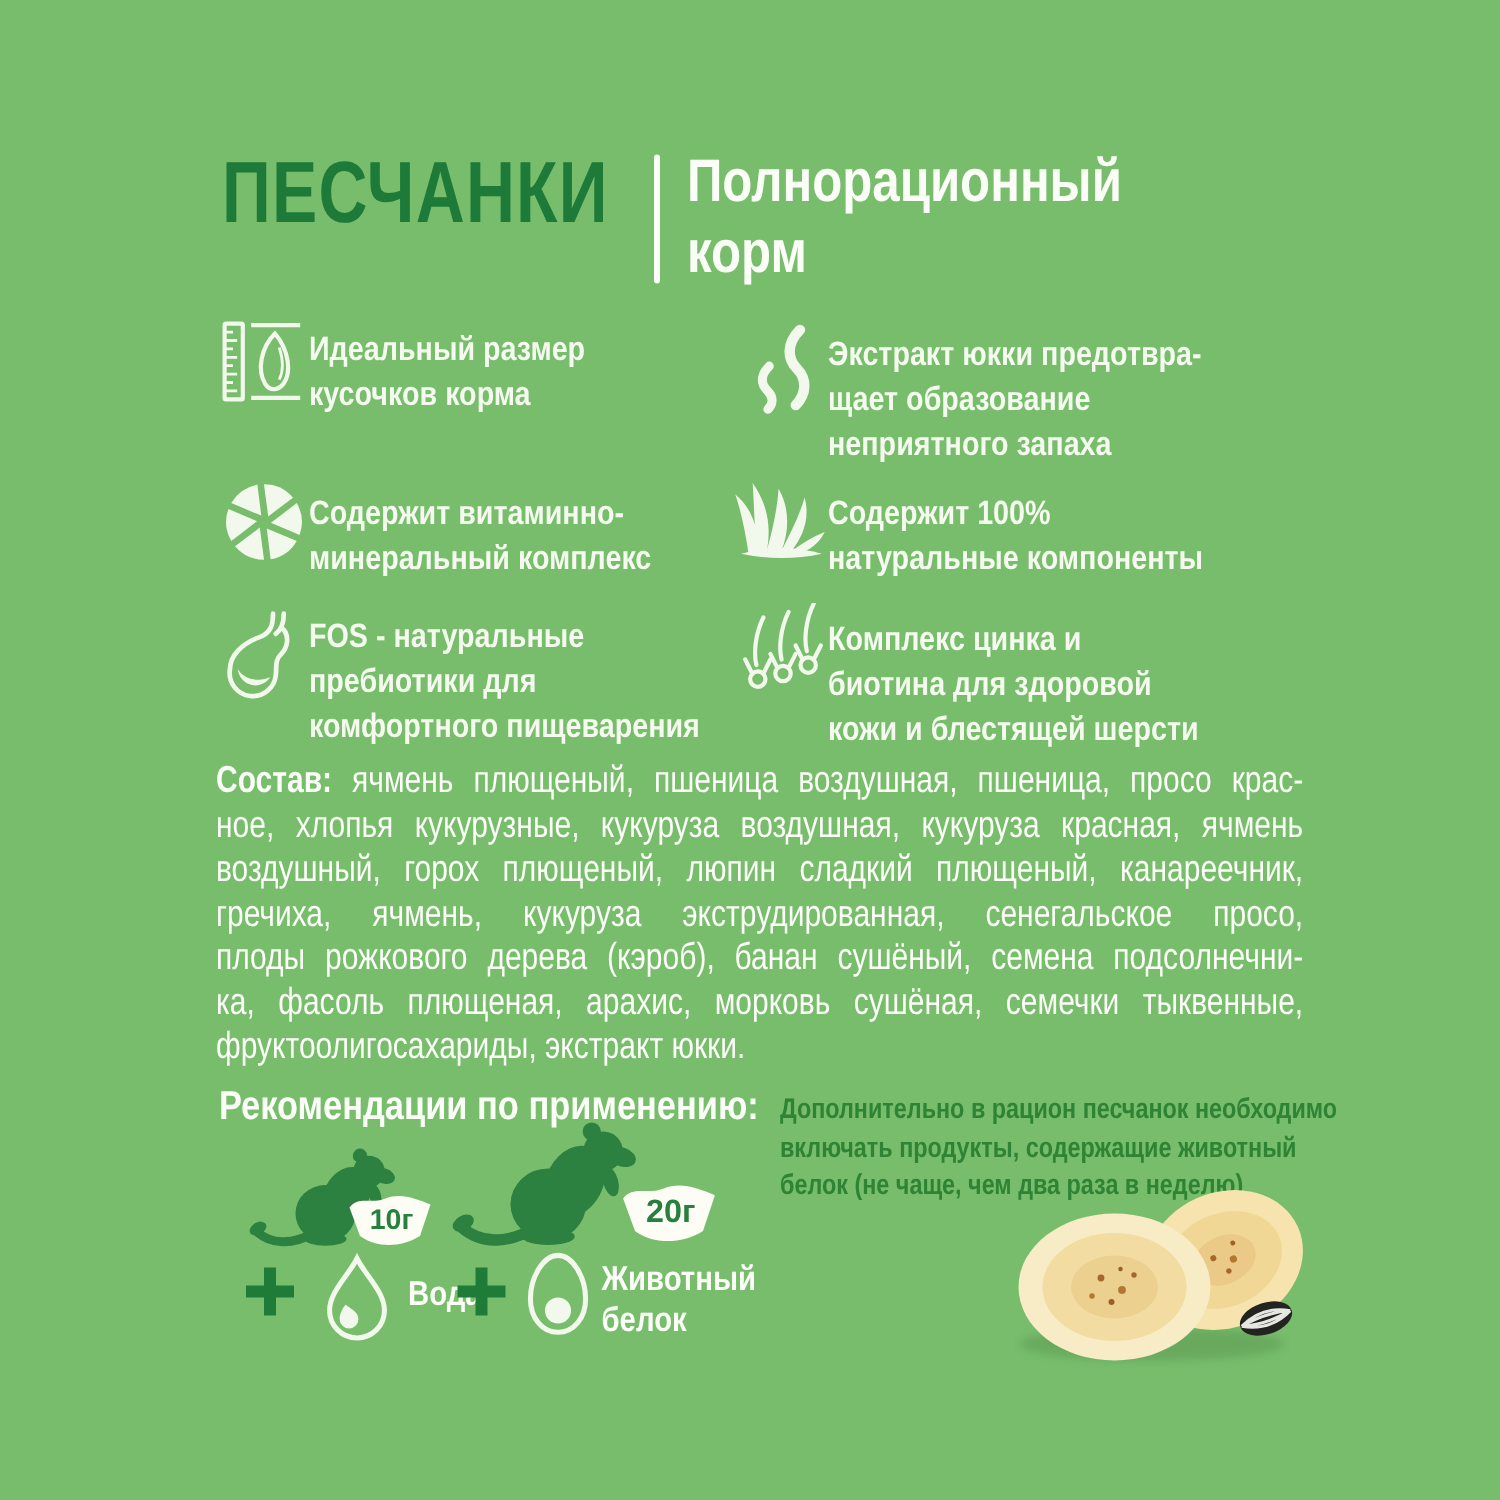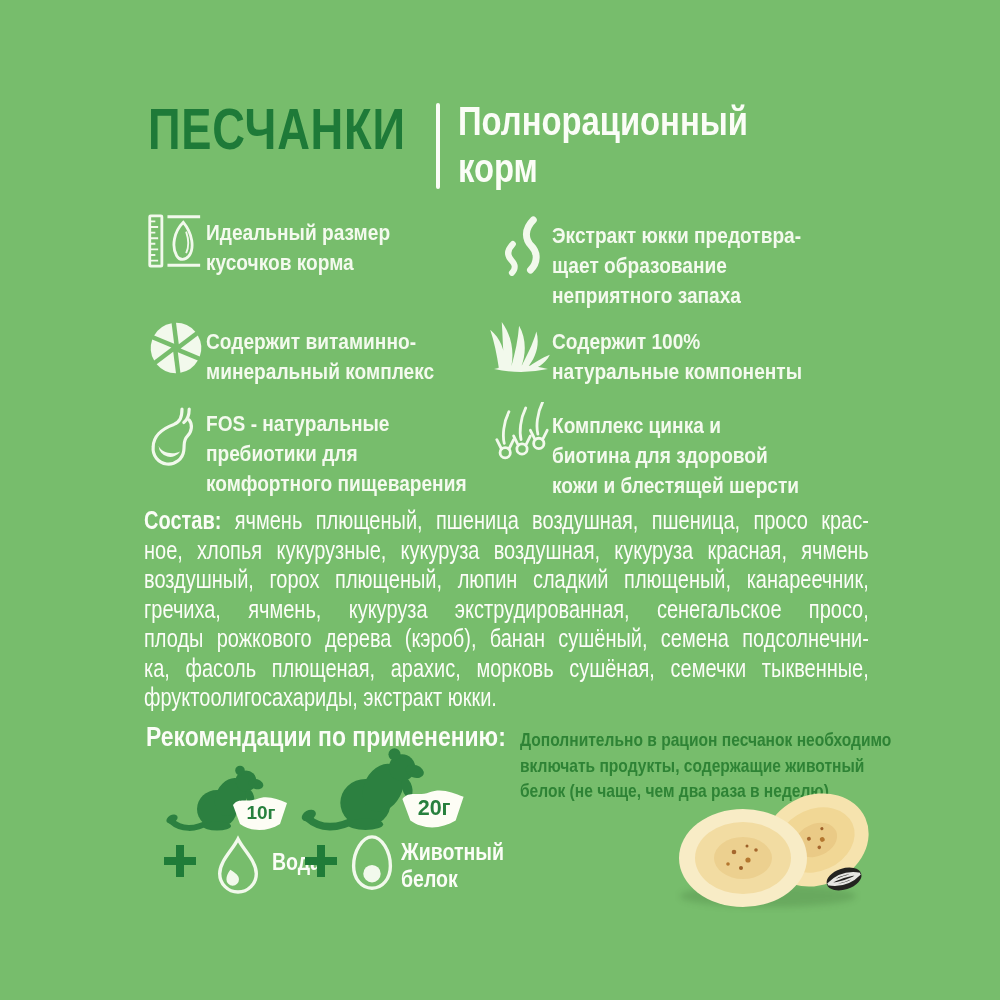--- a/index.html
+++ b/index.html
@@ -176,21 +176,21 @@
       <ellipse cx="52" cy="45" rx="20" ry="19"></ellipse>
       <ellipse cx="66" cy="33" rx="15" ry="20" transform="rotate(28 66 33)"></ellipse>
       <circle cx="81" cy="17" r="10.5"></circle>
       <ellipse cx="91" cy="20" rx="7.5" ry="5" transform="rotate(18 91 20)"></ellipse>
       <circle cx="75" cy="6.5" r="4.8"></circle>
       <ellipse cx="85" cy="33" rx="4" ry="8" transform="rotate(-15 85 33)"></ellipse>
       <ellipse cx="52" cy="62" rx="14" ry="4.5"></ellipse>
     </svg>
   </div>
 
-  <div class="abs" style="left:399px;top:782px">
+  <div class="abs" style="left:412px;top:782px">
     <svg width="68" height="50" viewBox="0 0 60 44">
       <path d="M3 15 C9 7 17 13 27 9 C37 5 47 9 57 13 L50 34 C37 42 21 42 10 34 Z" fill="#fdfdf5"></path>
       <text class="bowl-text" x="31" y="29" font-size="19" text-anchor="middle">20г</text>
     </svg>
   </div>
 
   <div class="abs" style="left:162px;top:843px">
     <svg width="36" height="36" viewBox="0 0 36 36">
         <path d="M14 2 h8 v12 h12 v8 h-12 v12 h-8 v-12 H2 v-8 h12 z" fill="#1f7c38"></path>
       </svg>

